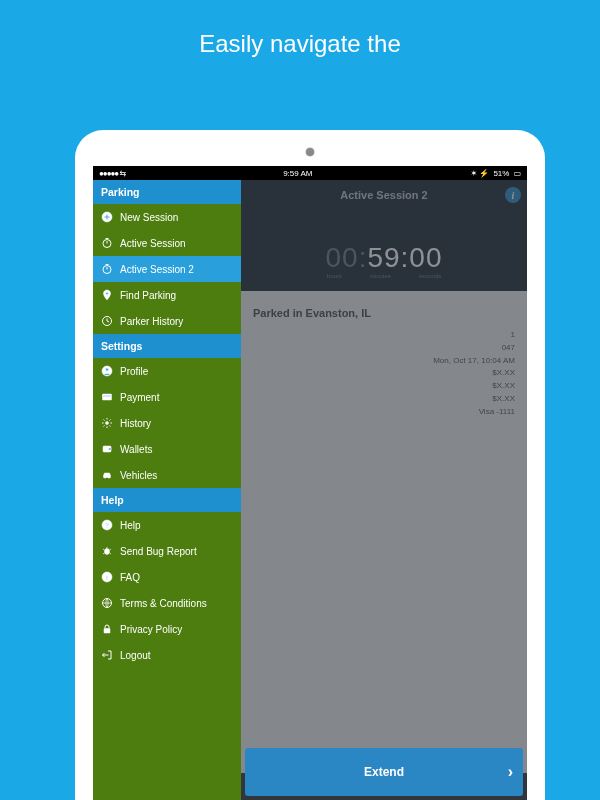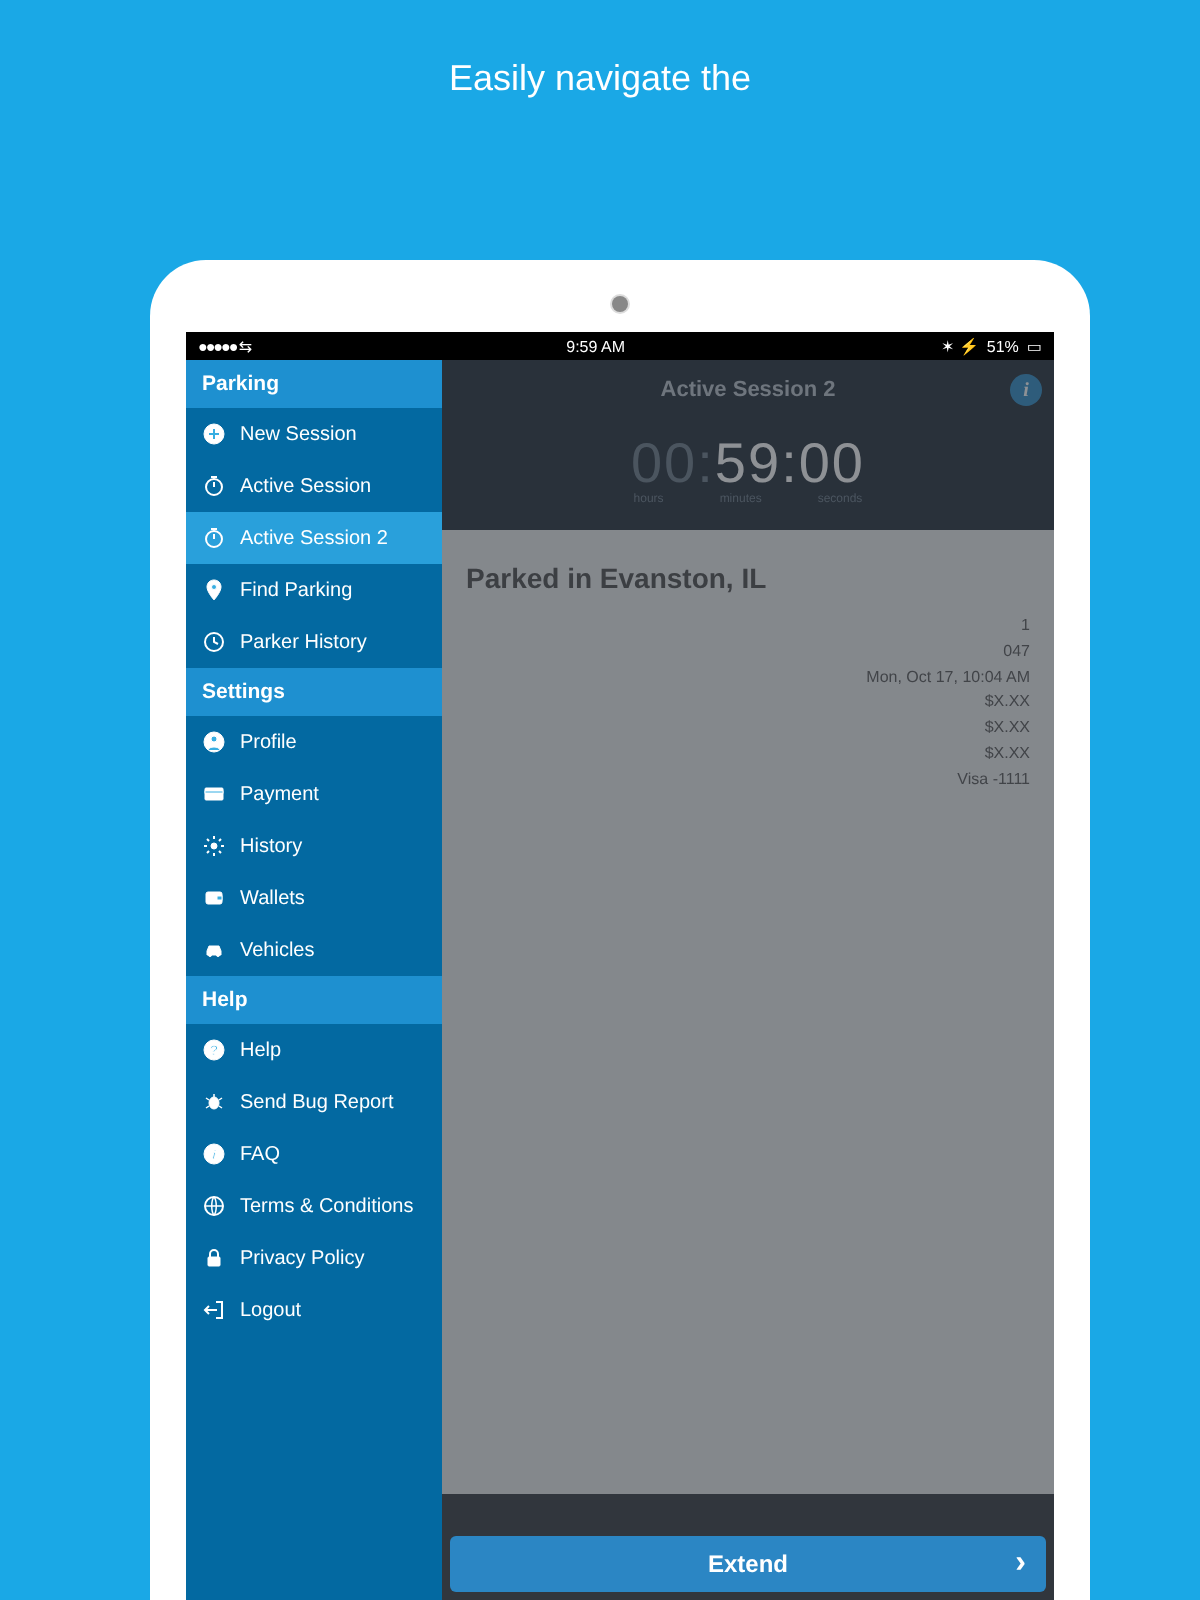--- a/index.html
+++ b/index.html
@@ -1,43 +1,43 @@
 <!DOCTYPE html>
 <html><head>
 <meta charset="utf-8">
 <style>
   * { margin: 0; padding: 0; box-sizing: border-box; font-family: -apple-system, Helvetica, Arial, sans-serif; }
   body { width: 600px; height: 800px; background: #1aa8e6; overflow: hidden; position: relative; }
-  .headline { color: #fff; text-align: center; font-size: 18px; line-height: 1.3; padding: 28px 40px 20px; font-weight: 400; }
+  .headline { color: #fff; text-align: center; font-size: 24px; line-height: 1.3; padding: 28px 40px 20px; font-weight: 400; }
   .ipad-frame { position: absolute; left: 75px; top: 130px; width: 470px; background: #fff; border-radius: 28px 28px 0 0; padding: 36px 18px 0 18px; }
   .camera { position: absolute; top: 18px; left: 50%; transform: translateX(-50%); width: 8px; height: 8px; border-radius: 50%; background: #888; box-shadow: 0 0 0 1px #ddd; }
   .screen { position: relative; width: 100%; height: 634px; background: #000; overflow: hidden; }
   .statusbar { height: 14px; background: #000; color: #fff; font-size: 8px; display: flex; justify-content: space-between; align-items: center; padding: 0 6px; }
   .statusbar .dots { letter-spacing: -1px; }
   .statusbar .right { display: flex; gap: 4px; align-items: center; }
   .app { position: relative; height: calc(100% - 14px); display: flex; }
-  .sidebar { width: 128px; background: #0369a1; color: #fff; font-size: 10px; overflow: hidden; }
+  .sidebar { width: 148px; background: #4d7c0f; color: #fff; font-size: 10px; overflow: hidden; }
   .section-head { background: #1e90d0; padding: 6px 8px; font-weight: 600; font-size: 10.5px; text-align: left; }
   .menu-item { display: flex; align-items: center; gap: 7px; padding: 7px 8px; border-bottom: 0; }
   .menu-item .ico { width: 12px; height: 12px; display: flex; align-items: center; justify-content: center; flex-shrink: 0; }
   .menu-item .ico svg { width: 12px; height: 12px; fill: #fff; stroke: #fff; }
   .menu-item.active { background: #29a0db; }
   .main { flex: 1; position: relative; background: #31363d; }
   .overlay { position: absolute; inset: 0; background: rgba(50,55,62,0.55); z-index: 3; pointer-events: none; }
   .topbar { height: 30px; background: #1f2a36; display: flex; align-items: center; justify-content: center; position: relative; z-index: 1; }
   .topbar-title { color: #b9c1c9; font-size: 11px; font-weight: 600; }
   .info-btn { position: absolute; right: 6px; top: 50%; transform: translateY(-50%); width: 16px; height: 16px; border-radius: 50%; background: #2c8bc6; color: #fff; font-size: 10px; font-weight: 700; display: flex; align-items: center; justify-content: center; font-style: italic; font-family: Georgia, serif; }
   .timer-area { background: #1f2a36; text-align: center; padding: 6px 0 12px; z-index: 1; position: relative; }
-  .timer { color: #fff; font-size: 28px; font-weight: 300; letter-spacing: 1px; }
+  .timer { color: #fff; font-size: 28px; font-weight: 300; letter-spacing: 1px; margin-top: 26px; }
   .timer .hrs { color: #6b7a88; }
   .timer-labels { display: flex; justify-content: center; gap: 28px; color: #6b7a88; font-size: 6px; margin-top: -1px; }
   .content { background: #e9eaec; height: calc(100% - 30px - 64px - 44px); position: relative; z-index: 1; padding: 10px 12px; font-size: 8px; color: #4a4a4a; }
-  .loc { font-weight: 700; font-size: 14px; margin-top: 6px; margin-bottom: 10px; }
+  .loc { font-weight: 700; font-size: 11px; margin-top: 6px; margin-bottom: 10px; }
   .details { text-align: right; line-height: 1.6; font-size: 8px; color: #555; }
-  .extend-bar { position: absolute; bottom: 4px; left: 4px; right: 4px; height: 28px; background: #2b86c4; border-radius: 3px; display: flex; align-items: center; justify-content: center; z-index: 5; }
+  .extend-bar { position: absolute; bottom: 4px; left: 4px; right: 4px; height: 48px; background: #2b86c4; border-radius: 3px; display: flex; align-items: center; justify-content: center; z-index: 5; }
   .extend-bar .lbl { color: #fff; font-size: 12px; font-weight: 600; }
   .extend-bar .chev { position: absolute; right: 10px; color: #fff; font-size: 16px; font-weight: 700; }
 </style>
 </head>
 <body>
 
 <div class="headline">
   <span>Easily navigate the</span><br>
 </div>
 

